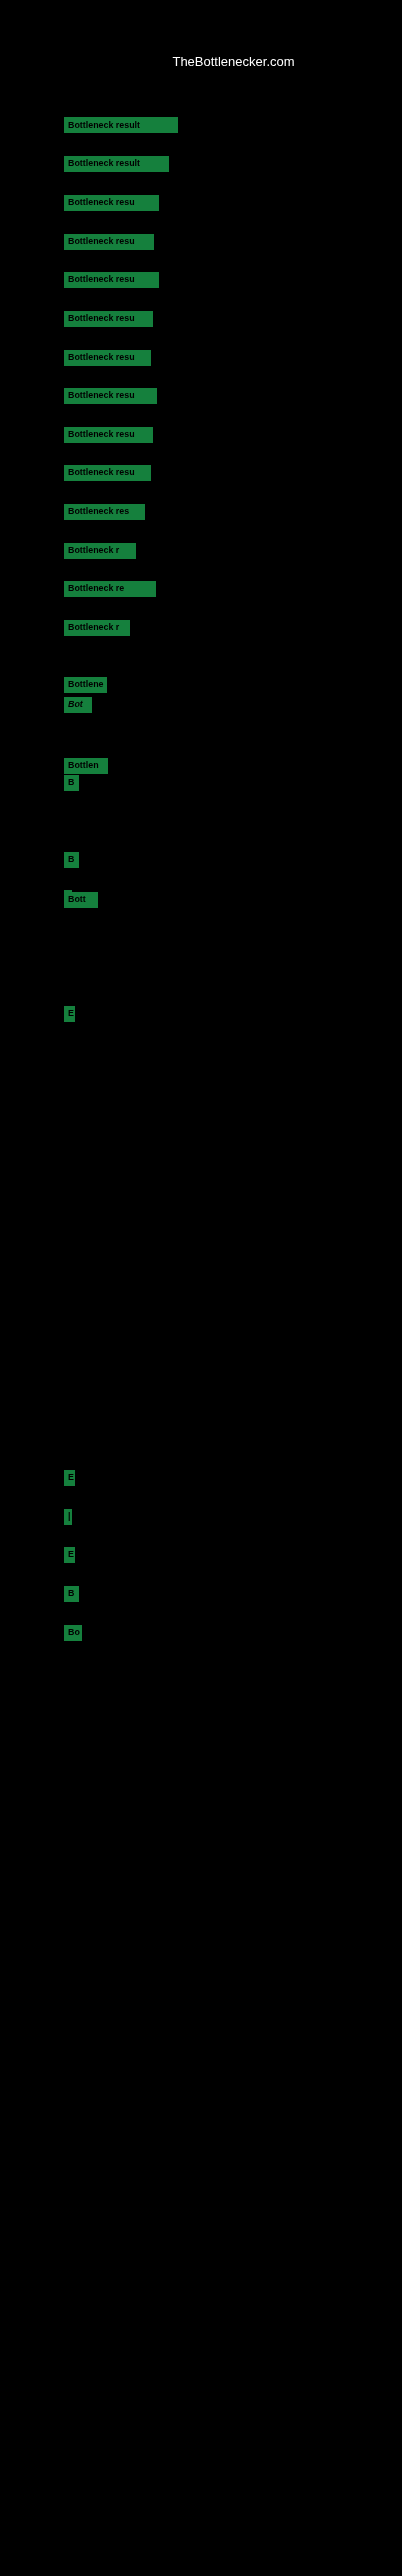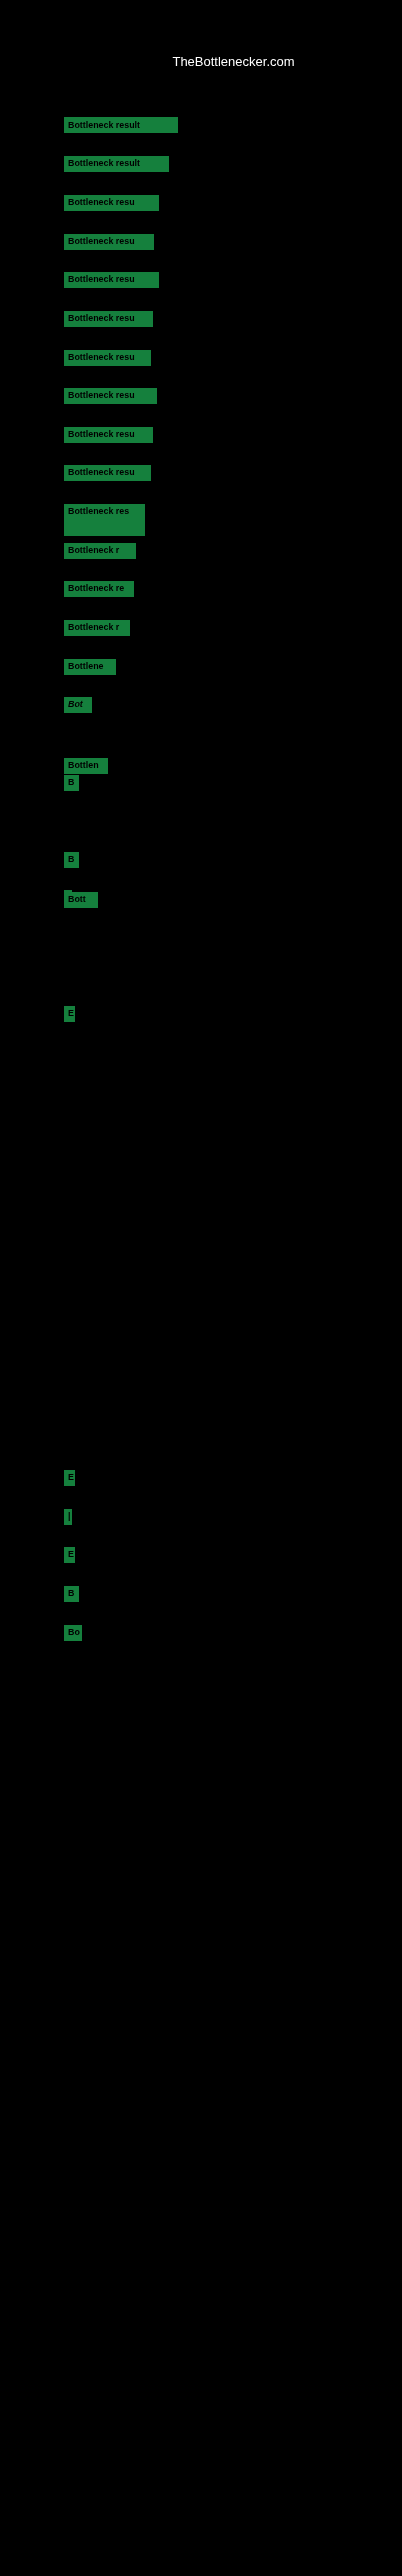--- a/index.html
+++ b/index.html
@@ -46,25 +46,25 @@
 <div class="bottleneck-bar" style="top: 9.7px; width: 114px; height: 16px; line-height: 13px;">Bottleneck result</div>
     <div class="bottleneck-bar" style="top: 48px; width: 105px; height: 16px; line-height: 13px;">Bottleneck result</div>
     <div class="bottleneck-bar" style="top: 87px; width: 95px; height: 16px; line-height: 13px;">Bottleneck resu</div>
     <div class="bottleneck-bar" style="top: 126px; width: 90px; height: 16px; line-height: 13px;">Bottleneck resu</div>
     <div class="bottleneck-bar" style="top: 164px; width: 95px; height: 16px; line-height: 13px;">Bottleneck resu</div>
     <div class="bottleneck-bar" style="top: 203px; width: 89px; height: 16px; line-height: 13px;">Bottleneck resu</div>
     <div class="bottleneck-bar" style="top: 242px; width: 87px; height: 16px; line-height: 13px;">Bottleneck resu</div>
     <div class="bottleneck-bar" style="top: 280px; width: 93px; height: 16px; line-height: 13px;">Bottleneck resu</div>
     <div class="bottleneck-bar" style="top: 319px; width: 89px; height: 16px; line-height: 13px;">Bottleneck resu</div>
     <div class="bottleneck-bar" style="top: 357px; width: 87px; height: 16px; line-height: 13px;">Bottleneck resu</div>
-    <div class="bottleneck-bar" style="top: 396px; width: 81px; height: 32px; line-height: 13px;">Bottleneck res</div>
+    <div class="bottleneck-bar" style="top: 396px; width: 81px; height: 16px; line-height: 13px;">Bottleneck res</div>
     <div class="bottleneck-bar" style="top: 435px; width: 72px; height: 16px; line-height: 13px;">Bottleneck r</div>
-    <div class="bottleneck-bar" style="top: 473px; width: 70px; height: 16px; line-height: 13px;">Bottleneck re</div>
+    <div class="bottleneck-bar" style="top: 473px; width: 92px; height: 16px; line-height: 13px;">Bottleneck re</div>
     <div class="bottleneck-bar" style="top: 512px; width: 66px; height: 16px; line-height: 13px;">Bottleneck r</div>
-    <div class="bottleneck-bar" style="top: 551px; width: 52px; height: 16px; line-height: 13px;">Bottlene</div>
+    <div class="bottleneck-bar" style="top: 569px; width: 43px; height: 16px; line-height: 13px;">Bottlene</div>
     <div class="bottleneck-bar" style="top: 589px; width: 28px; height: 16px; line-height: 13px; font-style: italic;">Bot</div>
     <div class="bottleneck-bar" style="top: 650px; width: 44px; height: 16px; line-height: 13px;">Bottlen</div>
     <div class="bottleneck-bar" style="top: 667px; width: 14.5px; height: 16px; line-height: 13px;">B</div>
     <div class="bottleneck-bar" style="top: 744px; width: 14.5px; height: 16px; line-height: 13px;">B</div>
     <div class="bottleneck-bar" style="top: 782px; width: 8px; height: 16px; line-height: 13px;">|</div>
     <div class="bottleneck-bar" style="top: 784px; width: 34px; height: 16px; line-height: 13px;">Bott</div>
     <div class="bottleneck-bar" style="top: 898px; width: 11.3px; height: 16px; line-height: 13px;">E</div>
     <div class="bottleneck-bar" style="top: 1362px; width: 11.3px; height: 16px; line-height: 13px;">E</div>
     <div class="bottleneck-bar" style="top: 1401px; width: 8px; height: 16px; line-height: 13px;">|</div>
     <div class="bottleneck-bar" style="top: 1439px; width: 11.3px; height: 16px; line-height: 13px;">E</div>

